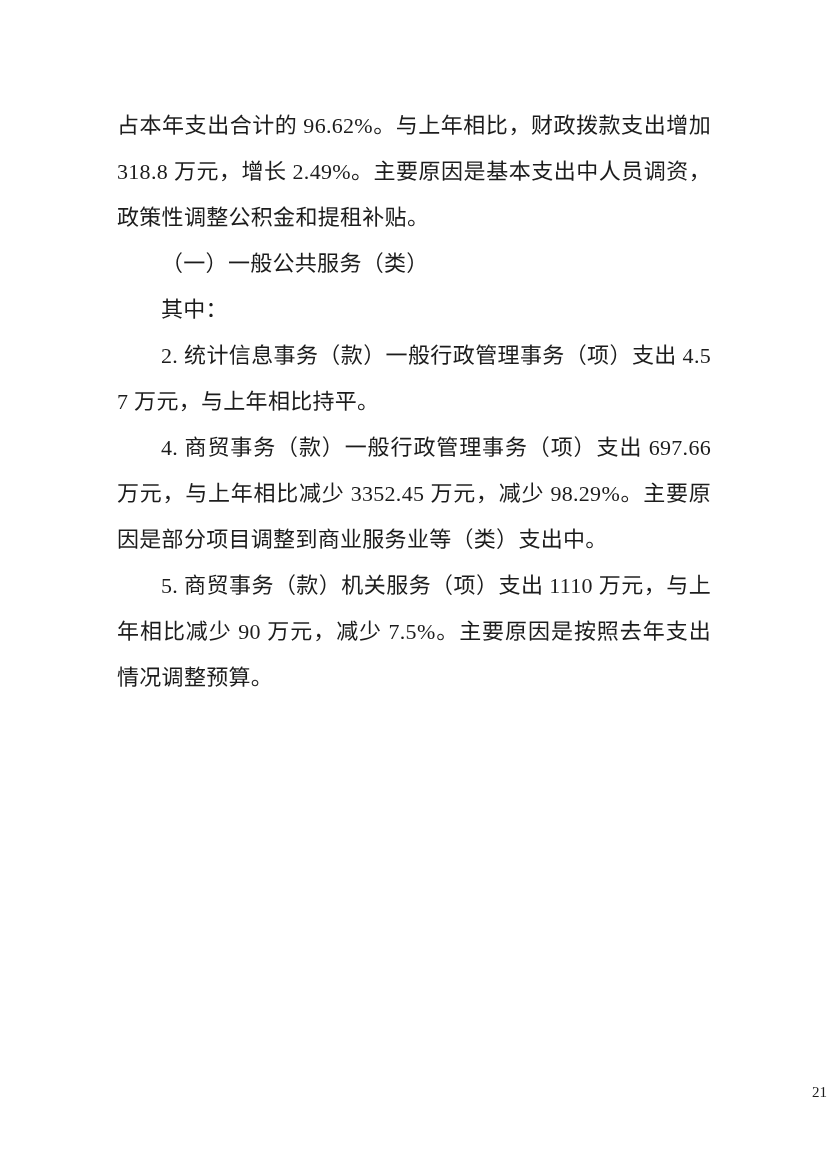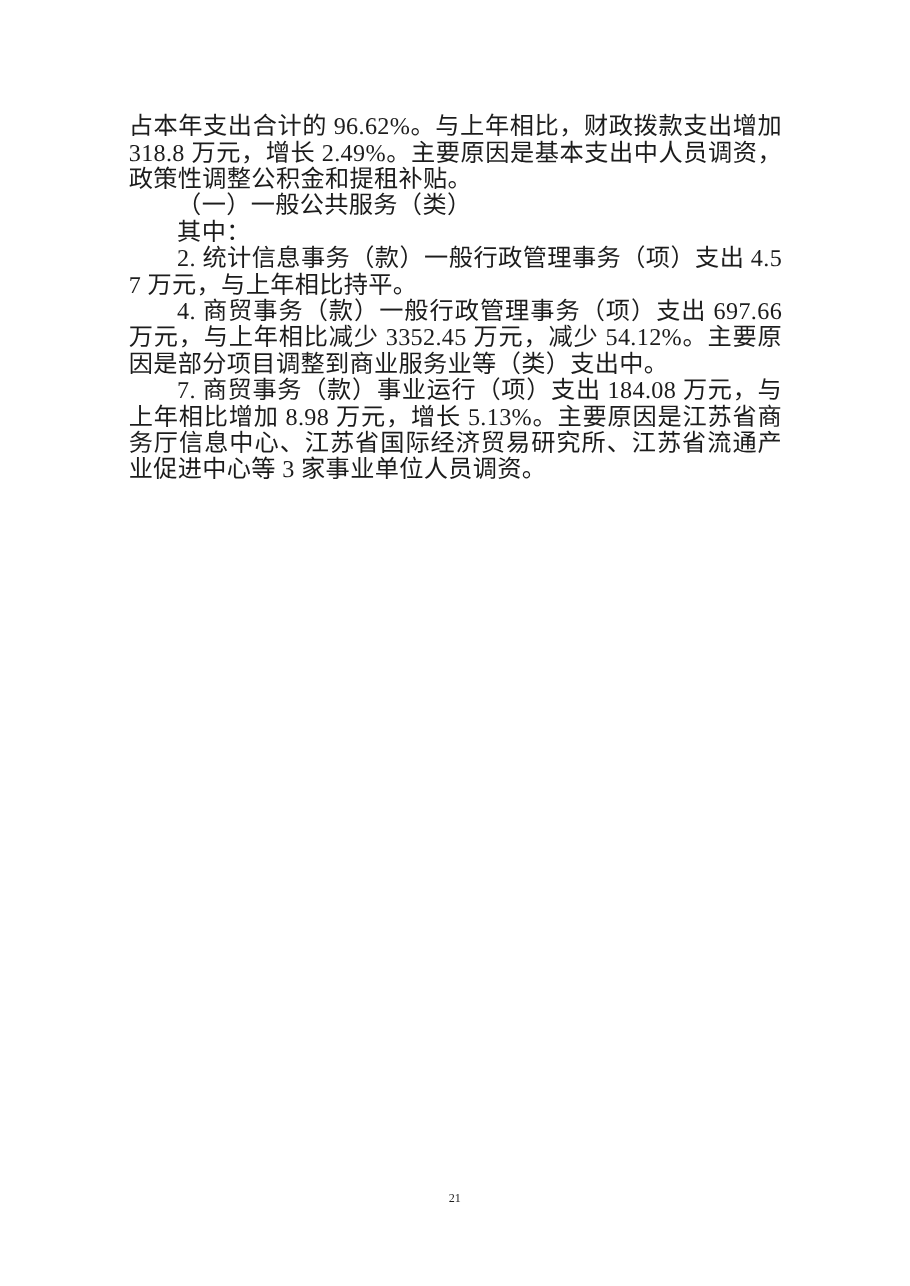--- a/index.html
+++ b/index.html
@@ -19,45 +19,45 @@
   .content {
     position: absolute;
     left: 117px;
     top: 103px;
     width: 594px;
   }
   .content p {
     margin: 0;
     padding: 0;
     font-size: 22px;
-    line-height: 24px;
+    line-height: 46px;
     text-align: justify;
     text-align-last: left;
     letter-spacing: 0.3px;
     word-break: break-all;
   }
   .content p.indent {
     text-indent: 2em;
   }
   .page-number {
     position: absolute;
     top: 1084px;
     left: 0;
     width: 100%;
-    text-align: center;
-    font-size: 11px;
+    text-align: right;
+    font-size: 15px;
     color: #1c1c1c;
   }
 </style>
 </head>
 <body>
 
 <div class="page">
   <div class="content">
     <p>占本年支出合计的 96.62%。与上年相比，财政拨款支出增加 318.8 万元，增长 2.49%。主要原因是基本支出中人员调资，政策性调整公积金和提租补贴。</p>
     <p class="indent">（一）一般公共服务（类）</p>
     <p class="indent">其中：</p>
     <p class="indent">2. 统计信息事务（款）一般行政管理事务（项）支出 4.57 万元，与上年相比持平。</p>
-    <p class="indent">4. 商贸事务（款）一般行政管理事务（项）支出 697.66 万元，与上年相比减少 3352.45 万元，减少 54.12%。主要原因是部分项目调整到商业服务业等（类）支出中。</p>
-    <p class="indent">7. 商贸事务（款）事业运行（项）支出 184.08 万元，与上年相比增加 8.98 万元，增长 5.13%。主要原因是江苏省商务厅信息中心、江苏省国际经济贸易研究所、江苏省流通产业促进中心等 3 家事业单位人员调资。</p>
+    <p class="indent">4. 商贸事务（款）一般行政管理事务（项）支出 697.66 万元，与上年相比减少 3352.45 万元，减少 98.29%。主要原因是部分项目调整到商业服务业等（类）支出中。</p>
+    <p class="indent">5. 商贸事务（款）机关服务（项）支出 1110 万元，与上年相比减少 90 万元，减少 7.5%。主要原因是按照去年支出情况调整预算。</p>
   </div>
   <div class="page-number">21</div>
 </div>
 
 </body></html>

